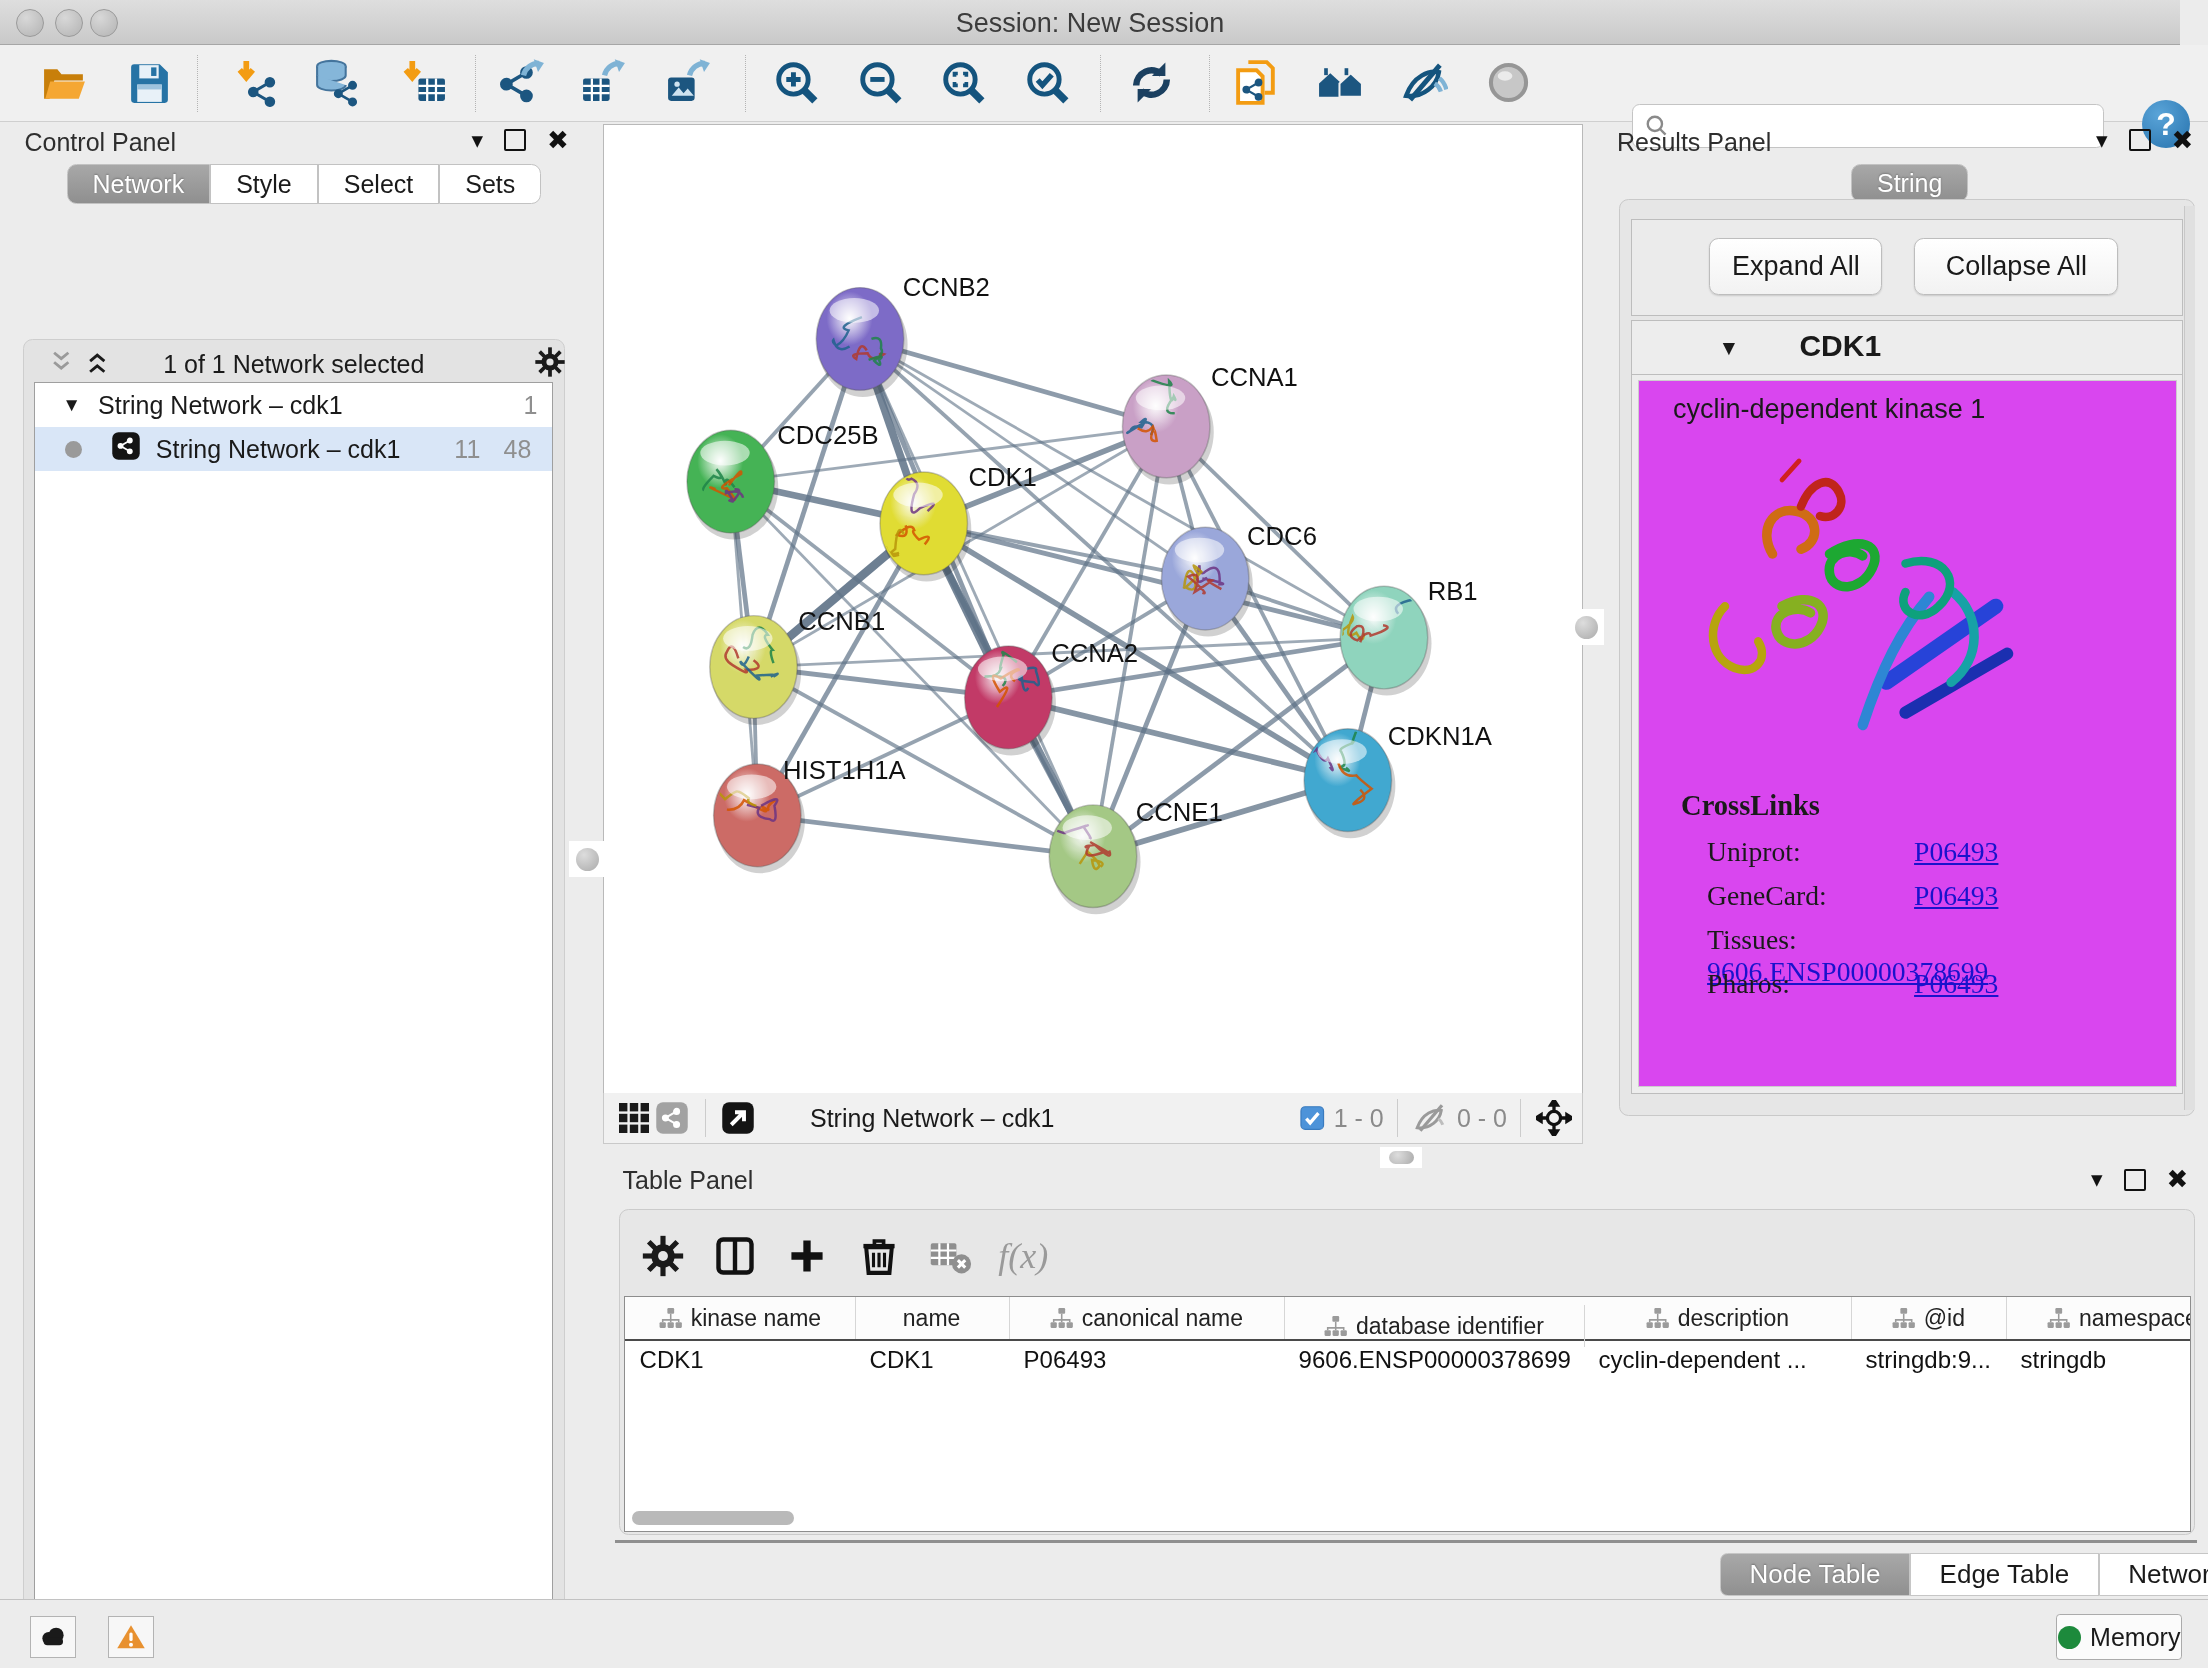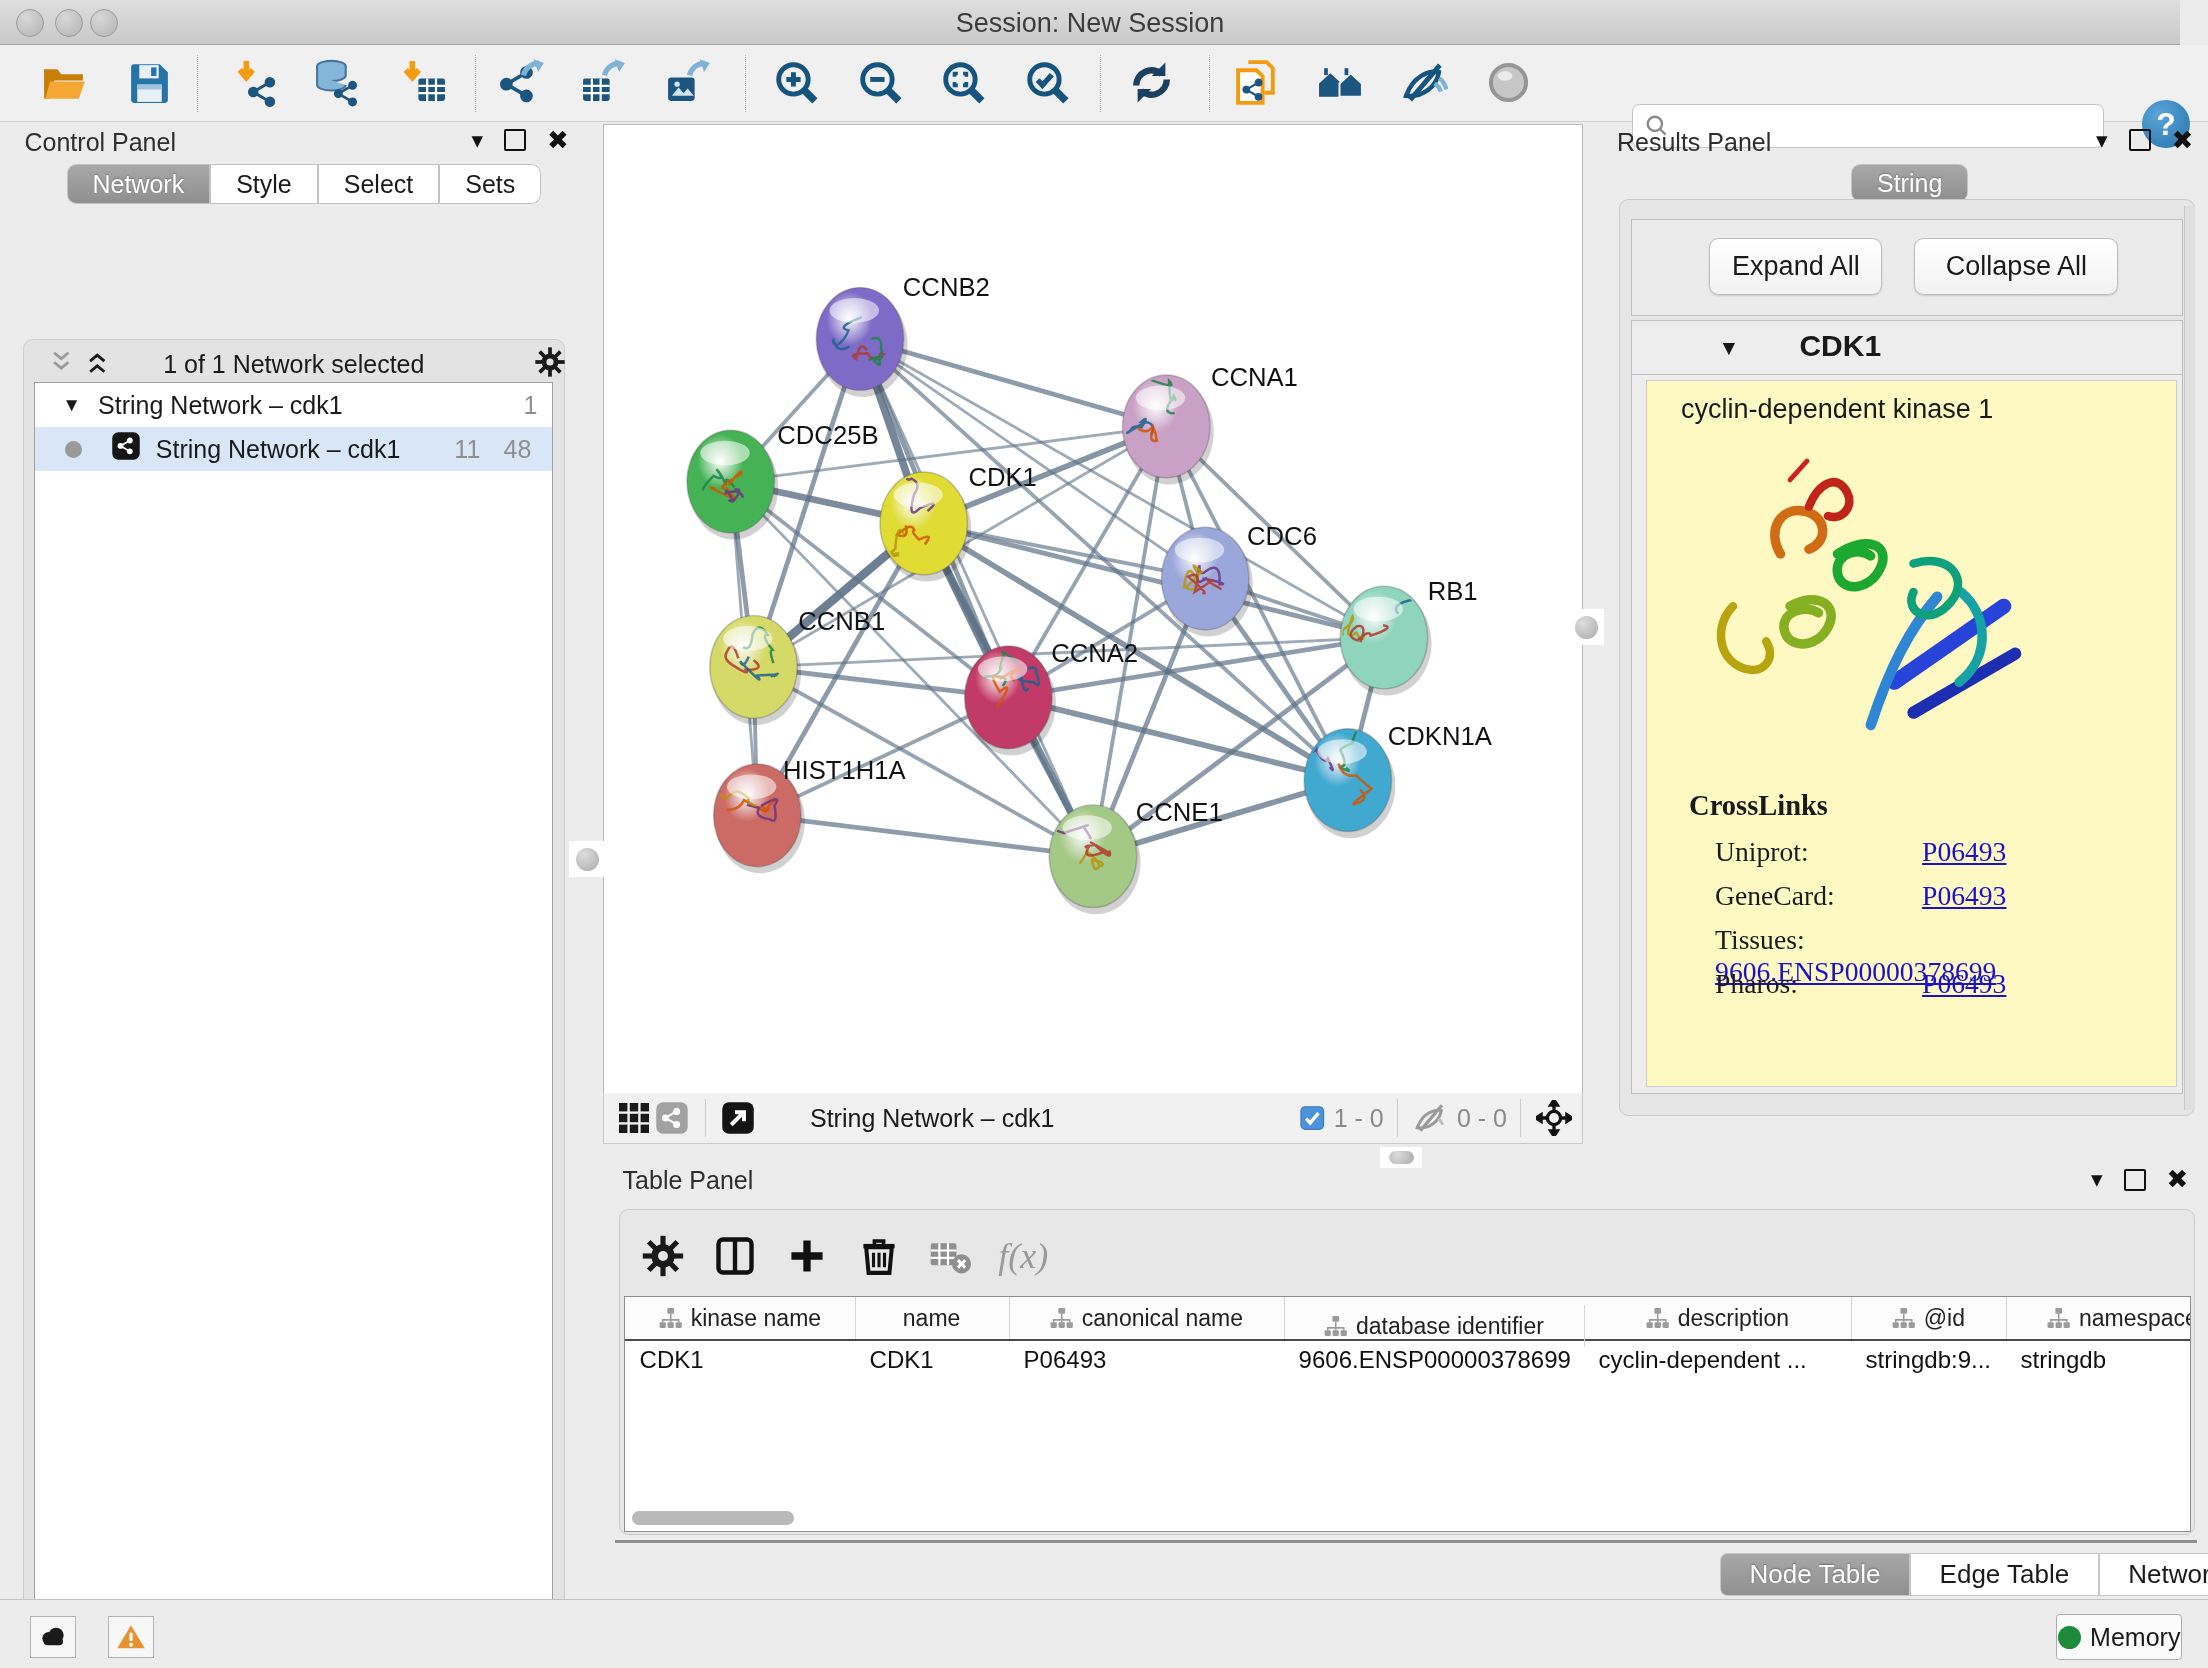--- a/index.html
+++ b/index.html
@@ -48,21 +48,21 @@
   .ntb-ic svg{width:36px;height:36px;}
   .graycnt{color:#8a8a8a;margin-left:7.6px;font-size:25px;}
   
   #rp-box{left:1619px;top:199px;width:574px;height:915px;background:#e6e6e6;border:1px solid #c9c9c9;border-radius:9.5px;}
   #rp-btnbox{position:absolute;left:11.4px;top:19px;width:550px;height:95px;background:#ebebeb;border:1.9px solid #bdbdbd;}
   .rp-btn{position:absolute;top:18px;height:55px;background:linear-gradient(#ffffff,#f2f2f2);
     border:1px solid #bdbdbd;border-radius:9.5px;font-size:27px;display:flex;align-items:center;justify-content:center;
     box-shadow:0 1px 1.9px rgba(0,0,0,.15);}
   #rp-gene{position:absolute;left:11.4px;top:120px;width:550px;height:772px;background:#ededed;border:1.9px solid #bdbdbd;}
   #rp-genehdr{position:absolute;left:0;top:0;right:0;height:53px;border-bottom:1.9px solid #bdbdbd;}
-  #rp-content{position:absolute;left:5.7px;top:59px;right:5.7px;bottom:5.7px;background:#fef9c3;border:1px solid #cdcdcd;margin-left:8px;}
+  #rp-content{position:absolute;left:5.7px;top:59px;right:5.7px;bottom:5.7px;background:#d946ef;border:1px solid #cdcdcd;}
   .serif{font-family:"Liberation Serif","DejaVu Serif",serif;}
   .xlrow{position:relative;height:44px;font-size:27.6px;}
   .xlrow a{color:#1a12cc;text-decoration:underline;}
   
   #tp-box{left:619px;top:1209px;width:1574px;height:324px;background:#e7e7e7;border:1px solid #cbcbcb;border-radius:9.5px;}
   .tpi{position:absolute;top:21px;width:49px;height:49px;display:flex;align-items:center;justify-content:center;}
   .tpi svg{width:44px;height:44px;}
   #tp-table{position:absolute;left:3.8px;top:86px;width:1565px;height:234px;background:#fff;border:1.9px solid #8d8d8d;overflow:hidden;}
   #tp-headrow{position:absolute;left:0;top:0;height:42px;width:1902px;border-bottom:2.9px solid #4a4a4a;background:#fcfcfc;}
   .thcell{position:absolute;top:0;height:42px;display:flex;align-items:center;justify-content:center;

